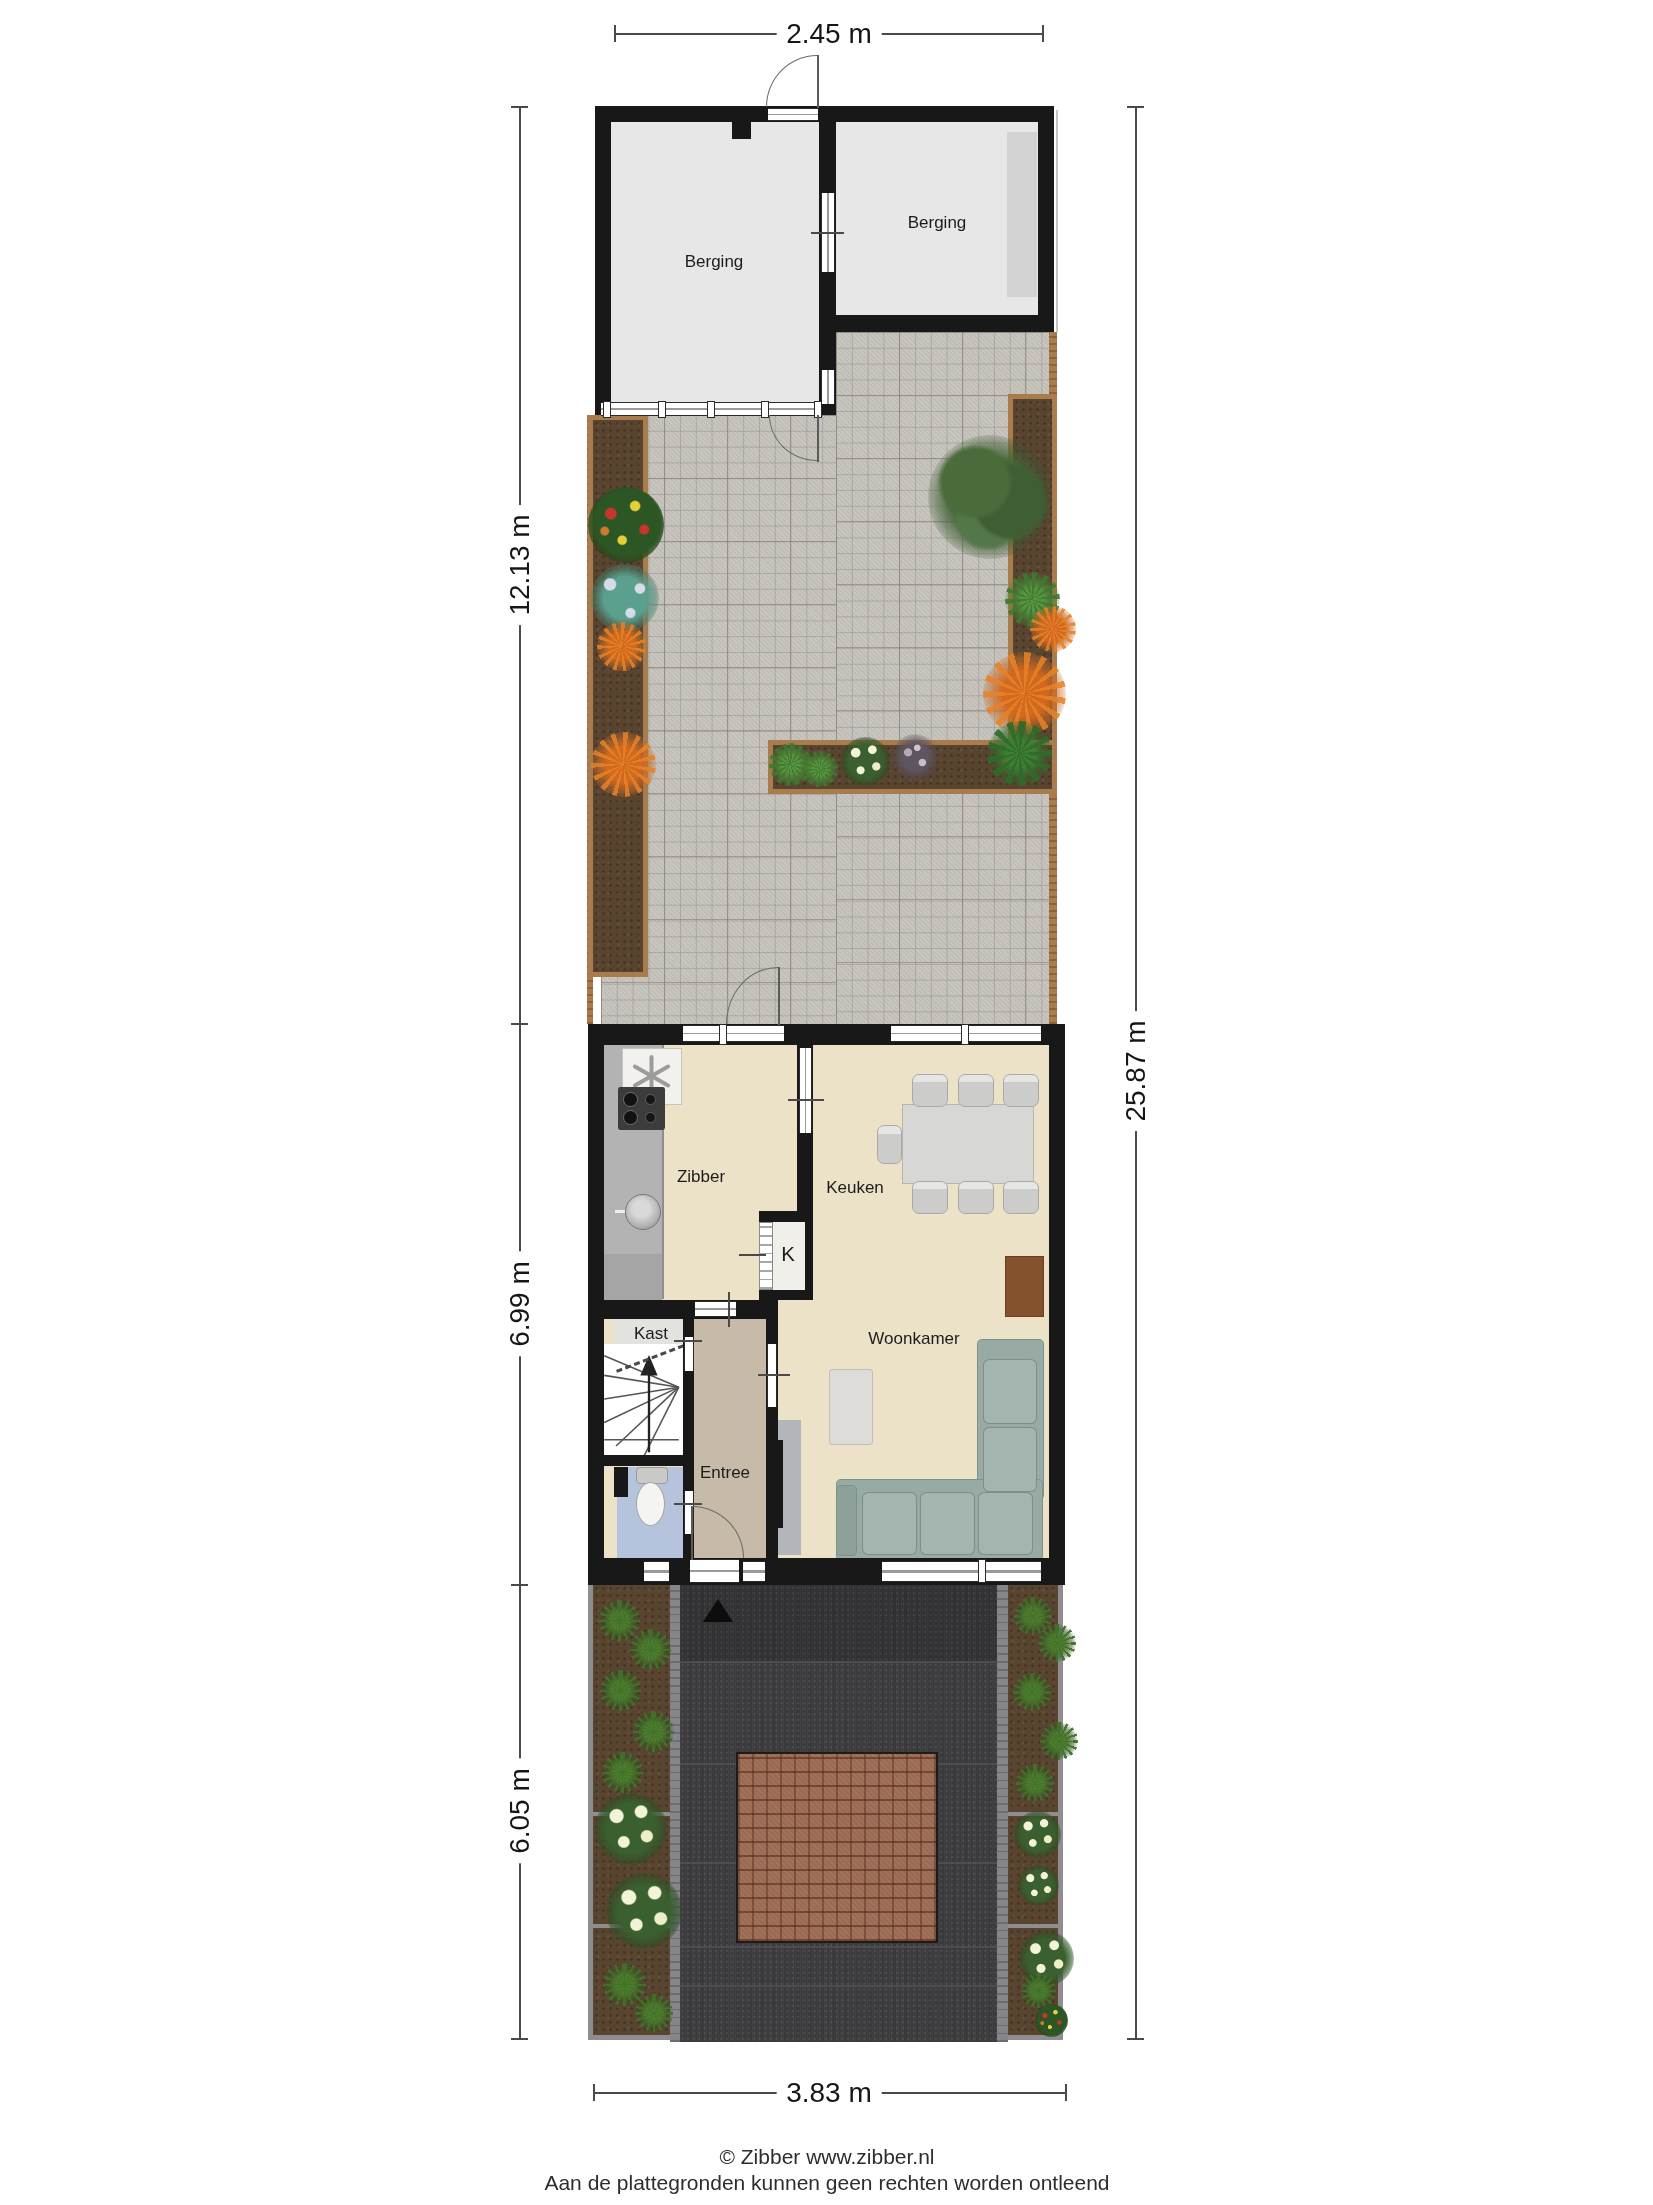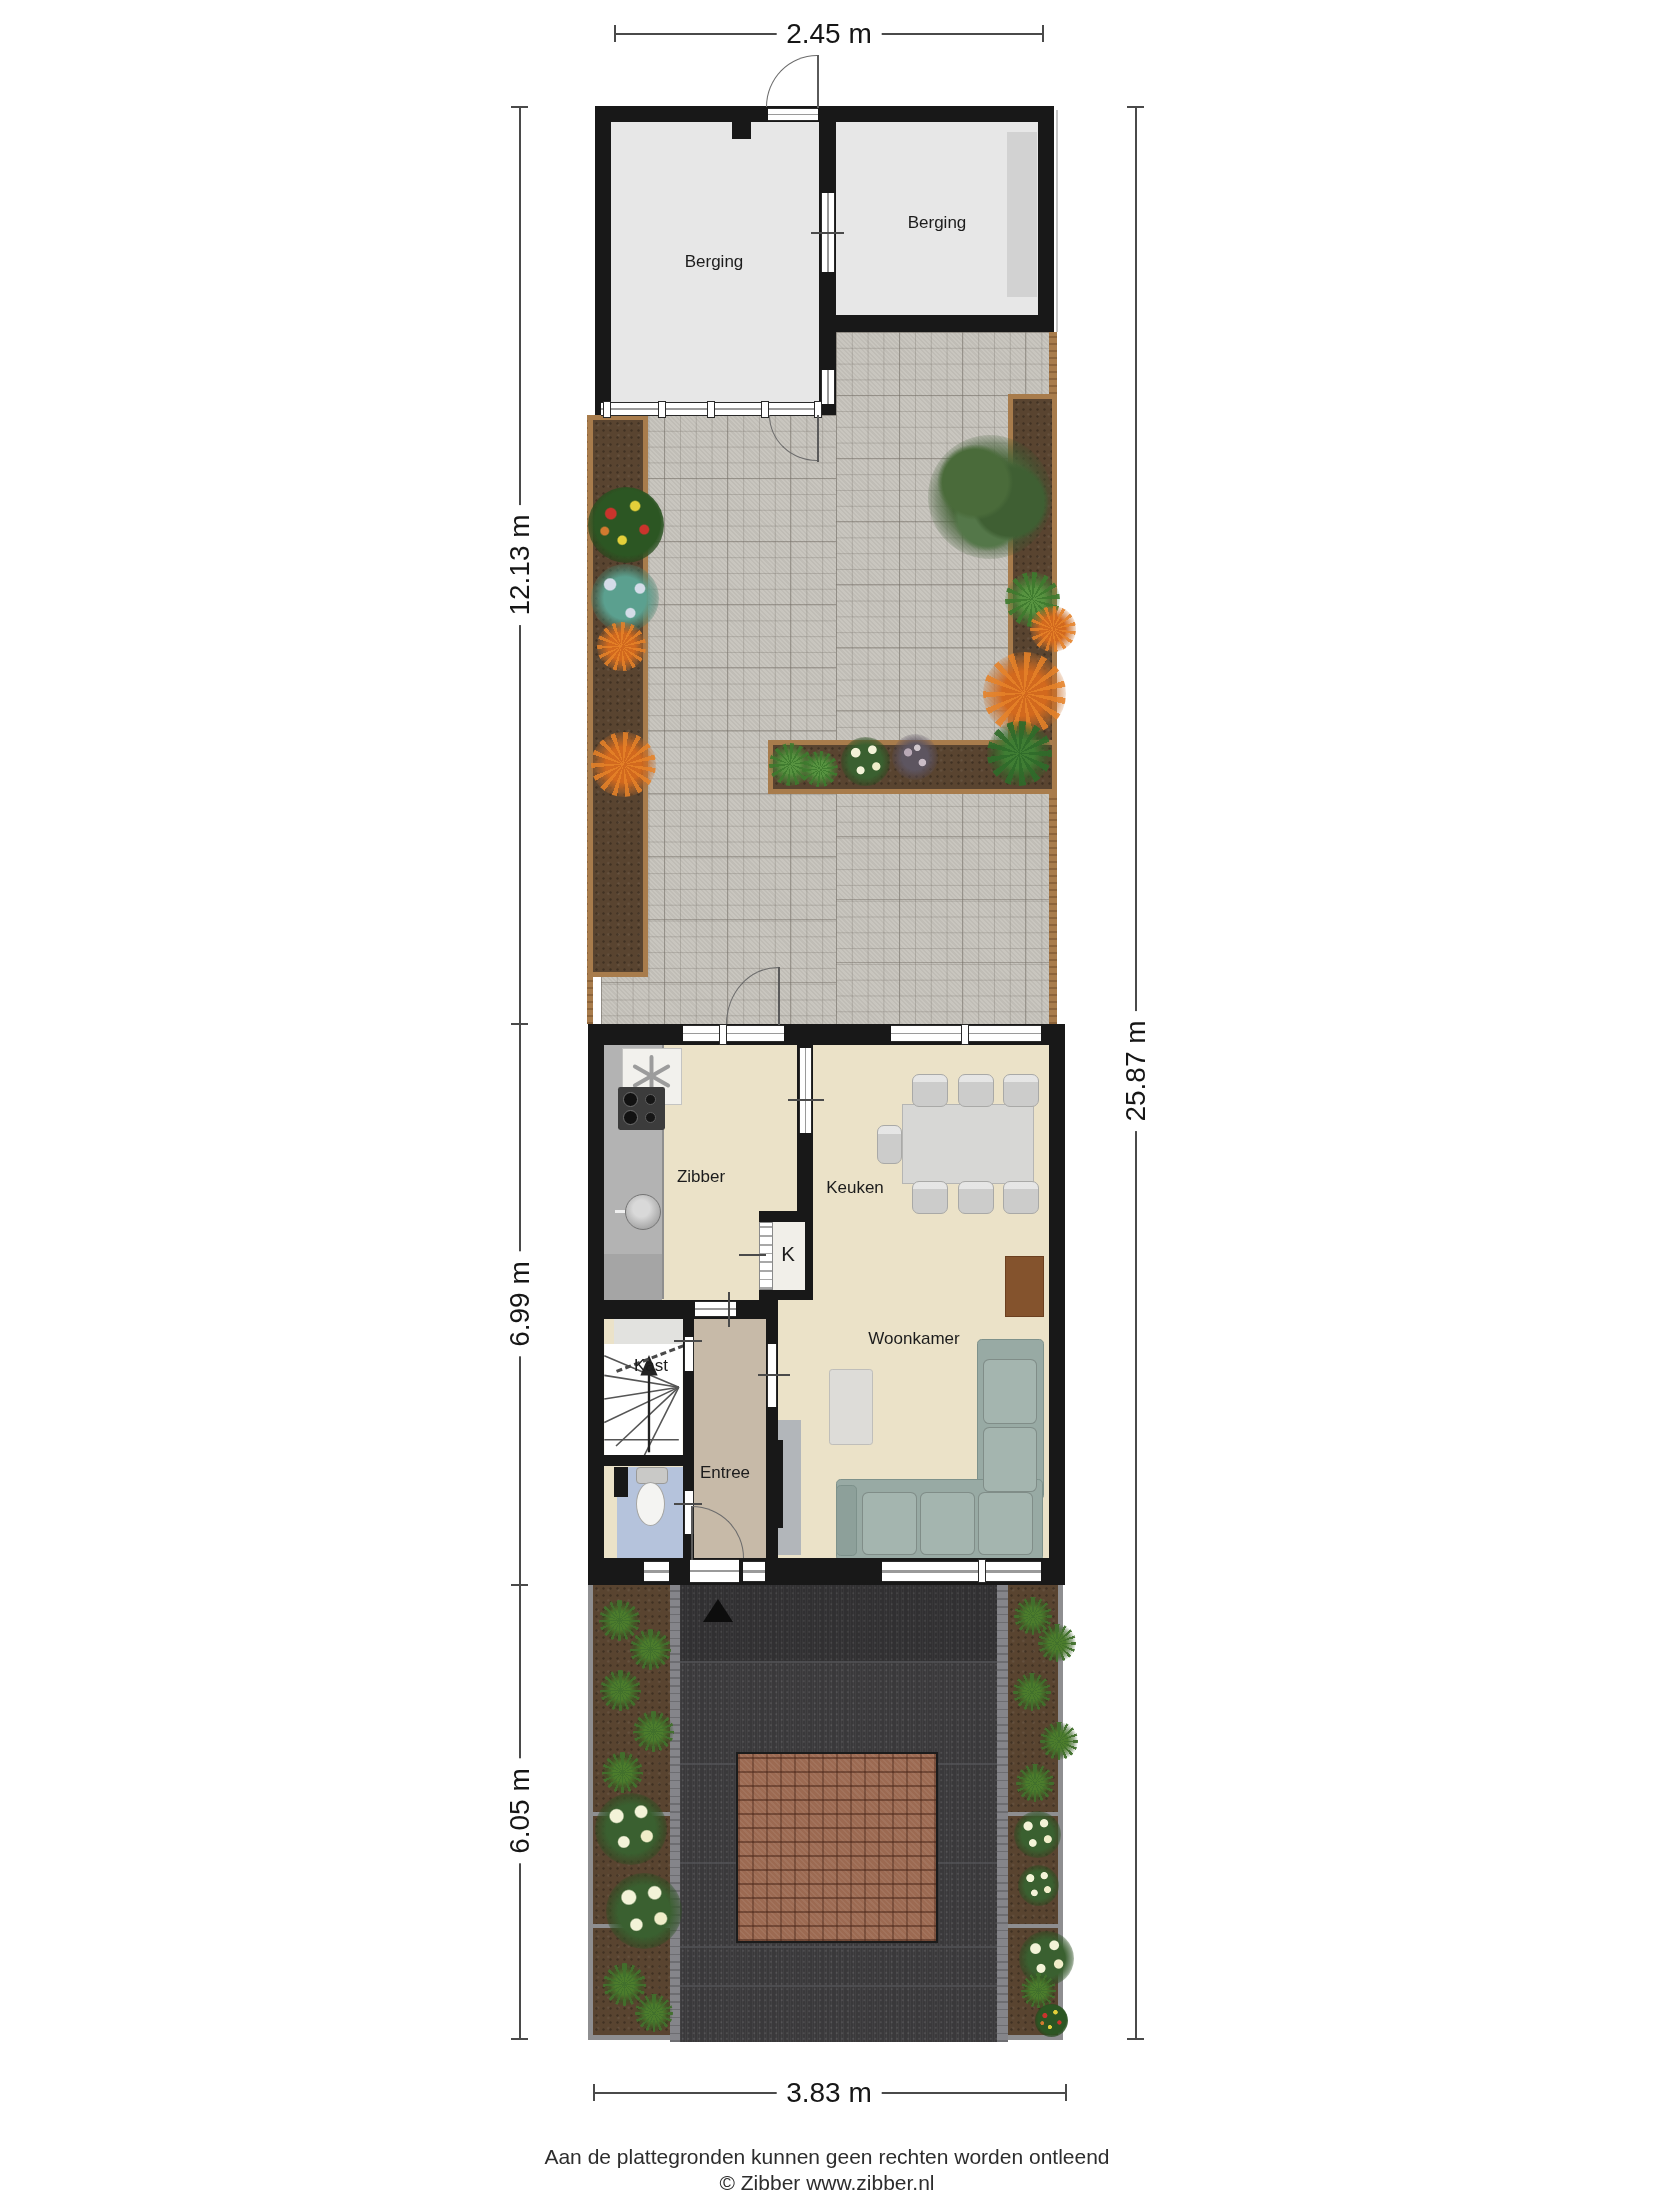--- a/index.html
+++ b/index.html
@@ -281,21 +281,21 @@
     <div class="winh" style="left:690px;top:1559px;width:49px;height:23.6px;"></div>
     <div class="winh" style="left:743px;top:1561px;width:22px;height:20.5px;"></div>
     <div class="leaf" style="left:691px;top:1506px;width:2.4px;height:54px;"></div>
     <div class="arc" style="left:692px;top:1506px;width:52px;height:52px;border-top-width:1.6px;border-right-width:1.6px;border-top-right-radius:100% 100%;"></div>
     <div class="winh" style="left:882px;top:1561px;width:159px;height:20.5px;"></div>
     <div class="mull" style="left:978px;top:1559px;width:7.9px;height:23.6px;"></div>
 
     <div class="label" style="left:701px;top:1177px;">Zibber</div>
     <div class="label" style="left:855px;top:1188px;">Keuken</div>
     <div class="label" style="left:914px;top:1339px;">Woonkamer</div>
-    <div class="label" style="left:651px;top:1366px;">Kast</div>
+    <div class="label" style="left:651px;top:1334px;">Kast</div>
     <div class="label" style="left:788px;top:1254px;font-size:20.5px;">K</div>
     <div class="label" style="left:725px;top:1473px;">Entree</div>
   </div>
 
   <div>
     <div class="abs soil" style="left:588px;top:1585px;width:83px;height:455px;border-left:5.5px solid #8e8e90;border-bottom:5.5px solid #8e8e90;box-sizing:border-box;">
       <div class="curbline" style="top:227px;"></div>
       <div class="curbline" style="top:339px;"></div>
     </div>
     <div class="curb" style="left:670px;top:1585px;width:10.2px;height:457px;"></div>
@@ -359,18 +359,18 @@
     <div class="dimline" style="left:1127px;top:2038px;width:17.3px;height:1.6px;"></div>
     <div class="dimlabel vert" style="left:1136px;top:1071px;">25.87 m</div>
 
     <div class="dimline" style="left:594px;top:2092px;width:472px;height:1.6px;"></div>
     <div class="dimline" style="left:593px;top:2084px;width:1.6px;height:17.3px;"></div>
     <div class="dimline" style="left:1065px;top:2084px;width:1.6px;height:17.3px;"></div>
     <div class="dimlabel" style="left:829px;top:2093px;">3.83 m</div>
   </div>
 
   <div class="footer" style="top:2144px;">
+    <div>© Zibber www.zibber.nl</div>
     <div>Aan de plattegronden kunnen geen rechten worden ontleend</div>
-    <div>© Zibber www.zibber.nl</div>
   </div>
 
 </div>
 
 
 </body></html>

